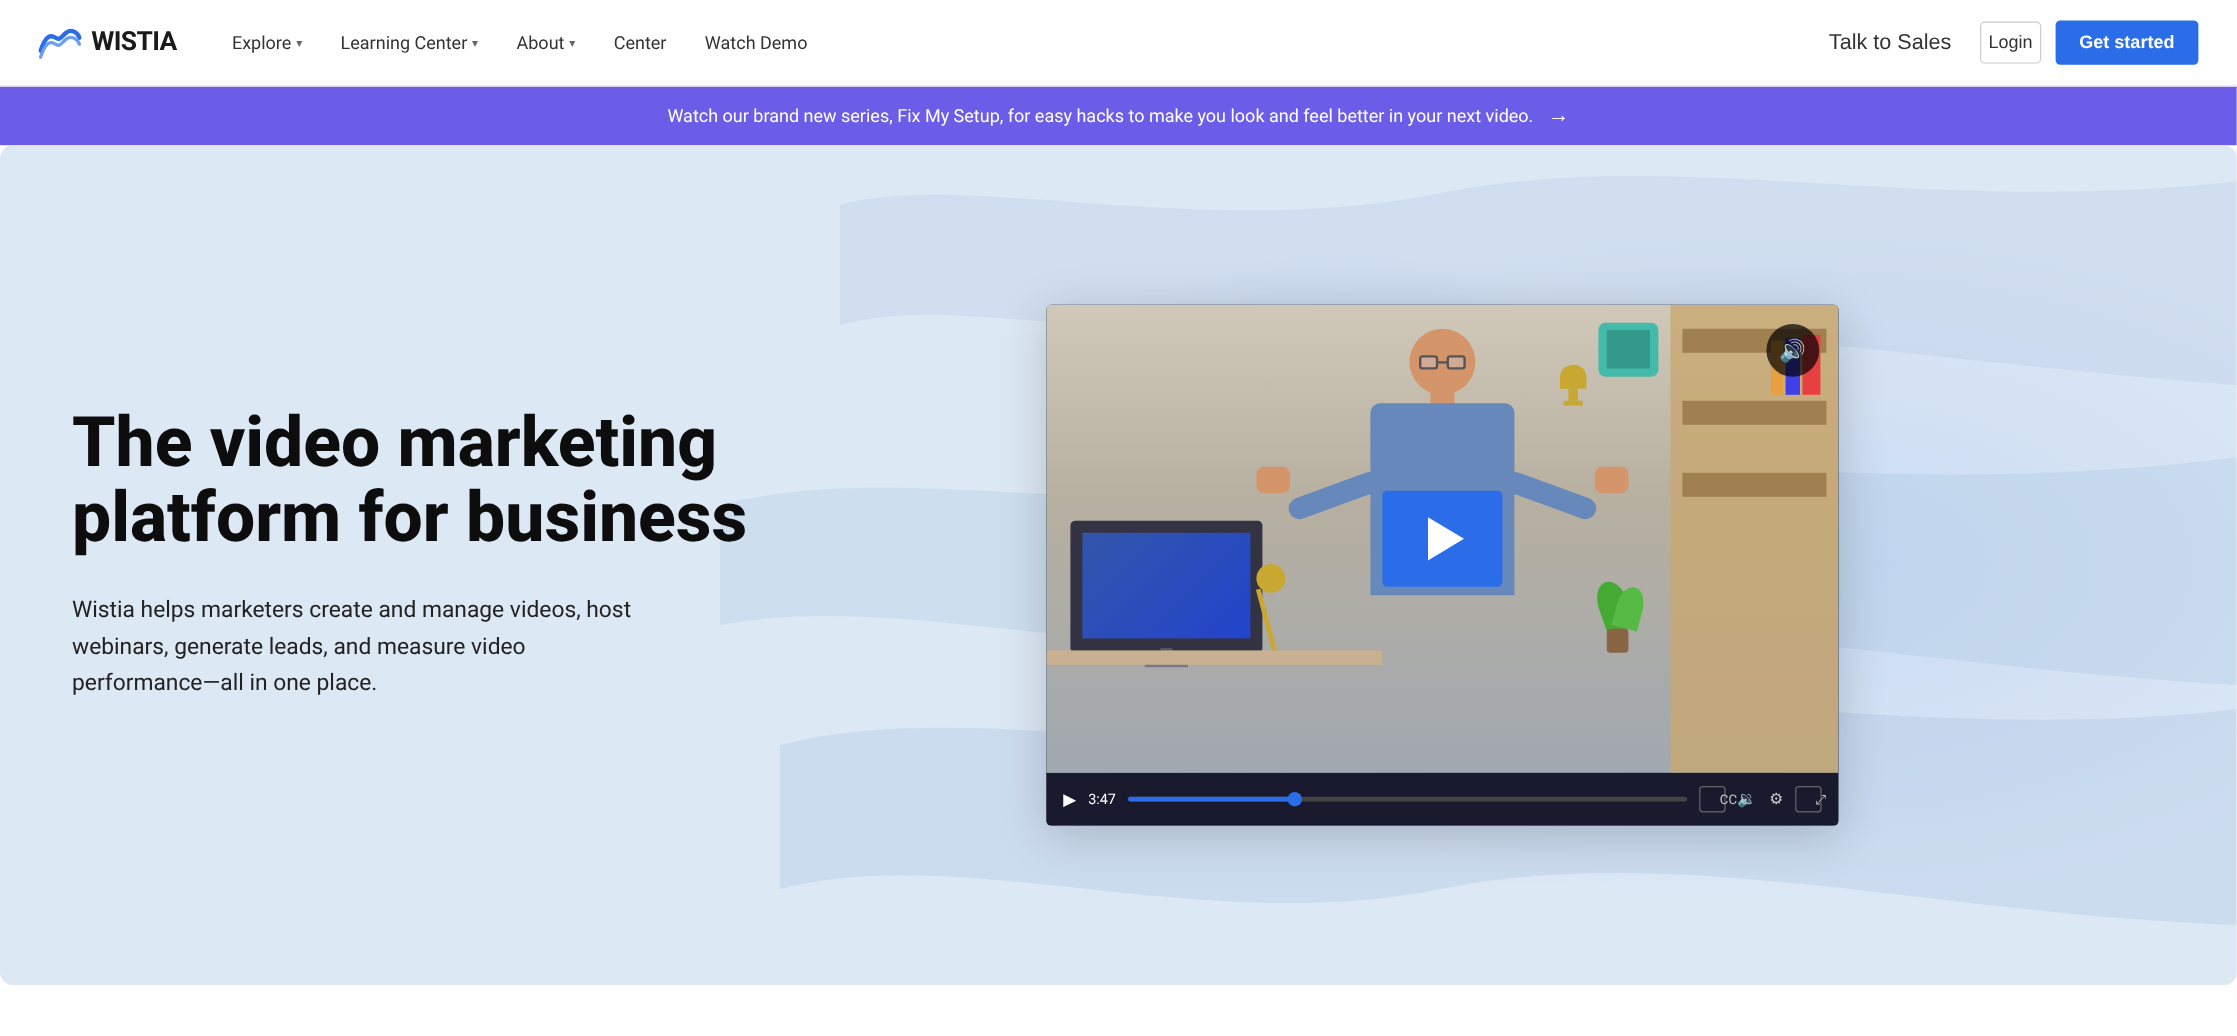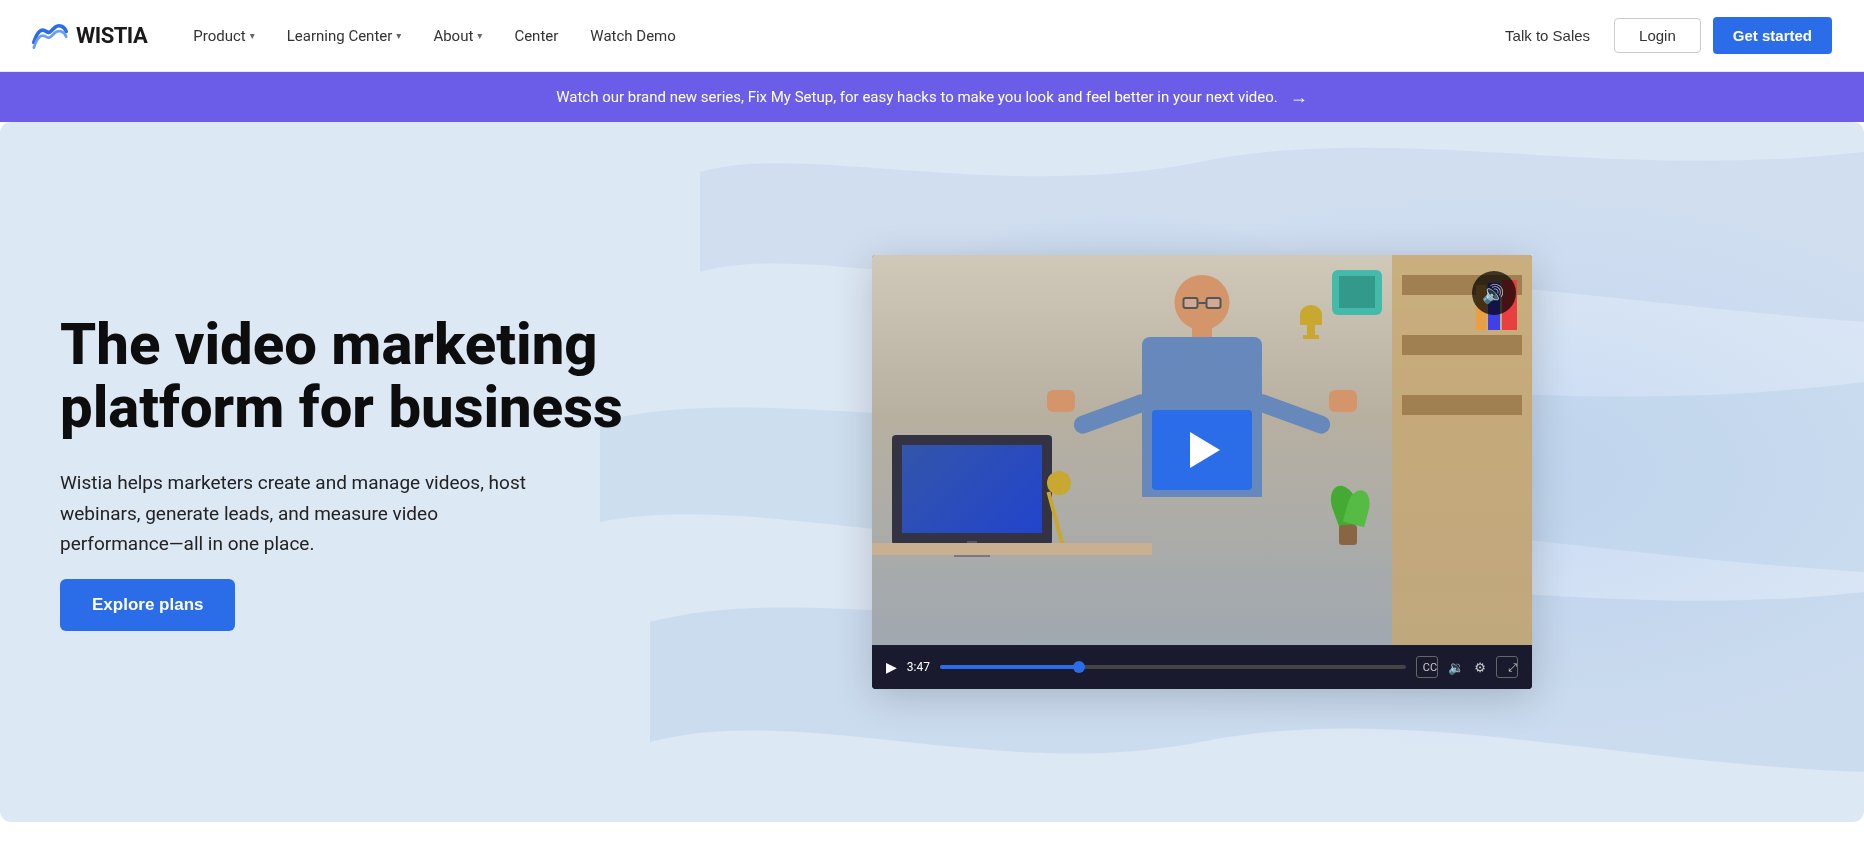--- a/index.html
+++ b/index.html
@@ -54,32 +54,32 @@
     .nav-link .chevron {
       font-size: 10px;
       color: #666;
     }
     .nav-right {
       display: flex;
       align-items: center;
       gap: 12px;
     }
     .btn-talk {
-      font-size: 15px;
+      font-size: 18px;
       color: #333;
       cursor: pointer;
       padding: 8px 12px;
       background: none;
       border: none;
     }
     .btn-login {
       font-size: 15px;
       color: #333;
       cursor: pointer;
-      padding: 8px 24px;
+      padding: 8px 6px;
       background: none;
       border: 1px solid #ccc;
       border-radius: 4px;
       text-align: center;
     }
     .btn-get-started {
       font-size: 15px;
       font-weight: 600;
       color: #fff;
       cursor: pointer;
@@ -281,26 +281,27 @@
       display: flex;
       align-items: center;
       gap: 10px;
       color: #ccc;
       font-size: 13px;
     }
     .ctrl-icon {
       cursor: pointer;
       display: flex;
       align-items: center;
-      justify-content: flex-end;
+      justify-content: flex-start;
       width: 22px;
       height: 22px;
       border: 1px solid #666;
       border-radius: 3px;
       font-size: 11px;
+      padding-left: 16px;
     }
 
     
     .video-bg {
       position: absolute;
       inset: 0;
       background: linear-gradient(180deg, #d0c8b8 0%, #b8b0a0 40%, #a0a8b0 100%);
     }
   </style>
 </head>
@@ -310,21 +311,21 @@
   <a class="nav-logo" href="#">
     <svg class="nav-logo-icon" viewBox="0 0 40 30" fill="none" xmlns="http://www.w3.org/2000/svg">
       <path d="M2 22 C6 10 10 6 16 10 C20 13 22 8 26 5 C30 2 36 4 38 10" stroke="#2b6de8" stroke-width="4" stroke-linecap="round" fill="none"></path>
       <path d="M2 28 C6 16 10 12 16 16 C20 19 22 14 26 11 C30 8 36 10 38 16" stroke="#6b9ef0" stroke-width="3" stroke-linecap="round" fill="none"></path>
     </svg>
     <span class="nav-logo-text">WISTIA</span>
   </a>
 
   <div class="nav-links">
     <a class="nav-link">
-      <span>Product</span>
+      <span>Explore</span>
       <span class="chevron">▾</span>
     </a>
     <a class="nav-link">
       <span>Learning Center</span>
       <span class="chevron">▾</span>
     </a>
     <a class="nav-link">
       <span>About</span>
       <span class="chevron">▾</span>
     </a>
@@ -352,21 +353,20 @@
 
   <svg class="hero-brush" viewBox="0 0 1864 700" preserveAspectRatio="none" xmlns="http://www.w3.org/2000/svg">
     <path d="M700 50 C800 20 1000 80 1200 40 C1400 0 1600 60 1864 30 L1864 200 C1600 180 1400 140 1200 160 C1000 180 800 120 700 150 Z" fill="rgba(180,200,230,0.3)"></path>
     <path d="M600 300 C750 260 950 320 1150 280 C1350 240 1550 300 1864 260 L1864 450 C1550 430 1350 380 1150 410 C950 440 750 370 600 400 Z" fill="rgba(160,190,220,0.25)"></path>
     <path d="M650 500 C800 460 1000 520 1200 480 C1400 440 1600 500 1864 470 L1864 650 C1600 640 1400 580 1200 620 C1000 660 800 580 650 620 Z" fill="rgba(140,175,215,0.2)"></path>
   </svg>
 
   <div class="hero-content">
     <h1 class="hero-title">The video marketing platform for business</h1>
     <p class="hero-subtitle">Wistia helps marketers create and manage videos, host webinars, generate leads, and measure video performance—all in one place.</p>
-    <button class="btn-explore">Explore plans</button>
   </div>
 
   <div class="hero-video-wrap">
     <div class="video-player">
 
       <div class="video-frame">
 
         <div class="video-bg"></div>
 
         <div style="position:absolute;right:0;bottom:0;width:140px;height:100%;background:#c8a870;opacity:0.8;"></div>

